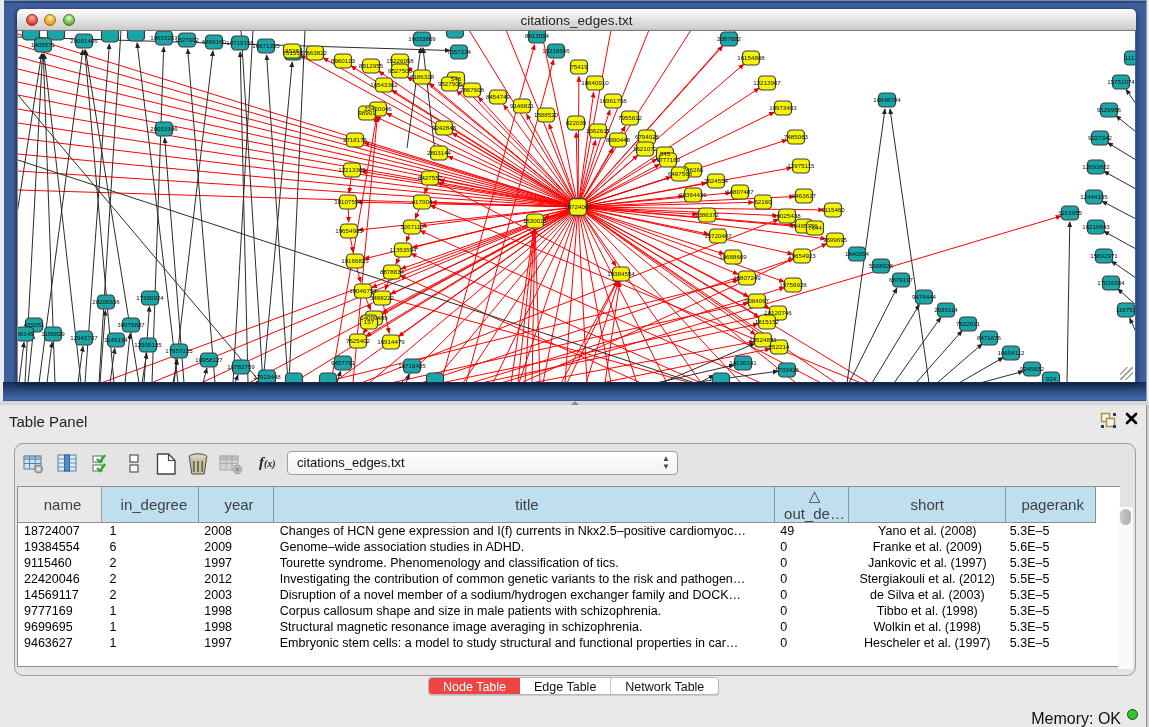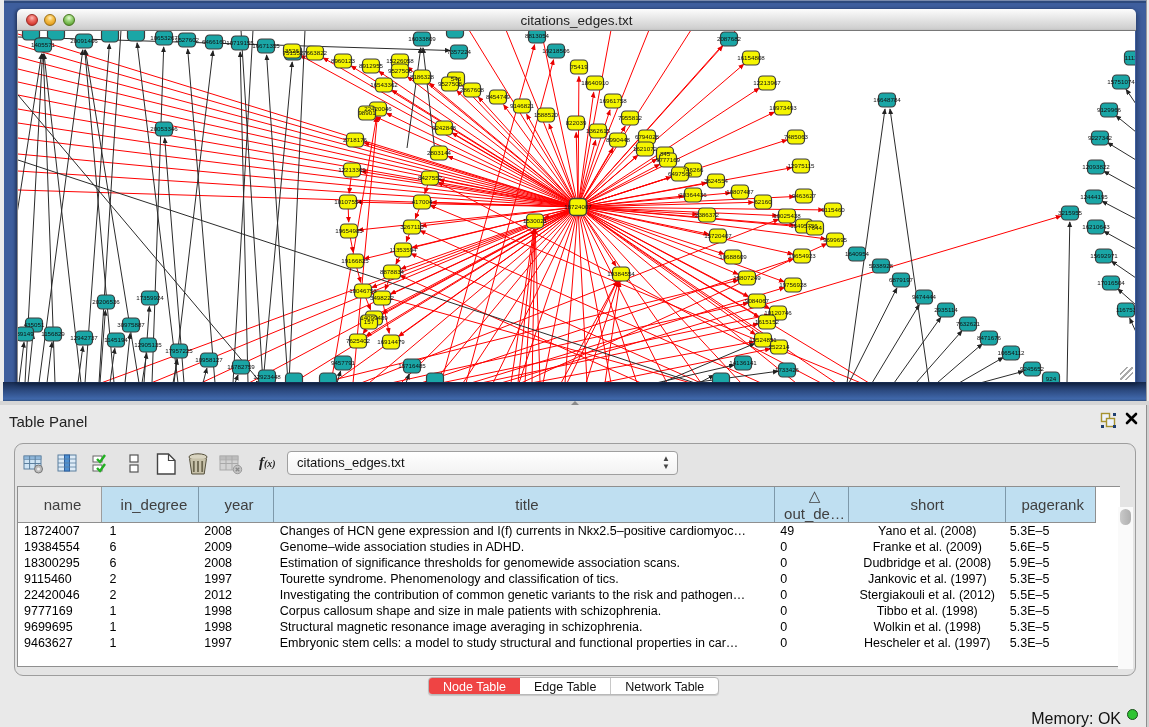--- a/index.html
+++ b/index.html
@@ -708,45 +708,45 @@
 <tr>
               <td class="c1">19384554</td>
               <td class="c2">6</td>
               <td class="c3">2009</td>
               <td class="c4">Genome–wide association studies in ADHD.</td>
               <td class="c5">0</td>
               <td class="c6">Franke et al. (2009)</td>
               <td class="c7">5.6E–5</td>
             </tr>
 <tr>
-              <td class="c1">18300295</td>
-              <td class="c2">6</td>
-              <td class="c3">2008</td>
-              <td class="c4">Estimation of significance thresholds for genomewide association scans.</td>
-              <td class="c5">0</td>
-              <td class="c6">Dudbridge et al. (2008)</td>
-              <td class="c7">5.9E–5</td>
-            </tr>
-<tr>
               <td class="c1">9115460</td>
               <td class="c2">2</td>
               <td class="c3">1997</td>
               <td class="c4">Tourette syndrome. Phenomenology and classification of tics.</td>
               <td class="c5">0</td>
               <td class="c6">Jankovic et al. (1997)</td>
               <td class="c7">5.3E–5</td>
             </tr>
 <tr>
               <td class="c1">22420046</td>
               <td class="c2">2</td>
               <td class="c3">2012</td>
               <td class="c4">Investigating the contribution of common genetic variants to the risk and pathogen…</td>
               <td class="c5">0</td>
               <td class="c6">Stergiakouli et al. (2012)</td>
               <td class="c7">5.5E–5</td>
+            </tr>
+<tr>
+              <td class="c1">14569117</td>
+              <td class="c2">2</td>
+              <td class="c3">2003</td>
+              <td class="c4">Disruption of a novel member of a sodium/hydrogen exchanger family and DOCK…</td>
+              <td class="c5">0</td>
+              <td class="c6">de Silva et al. (2003)</td>
+              <td class="c7">5.3E–5</td>
             </tr>
 <tr>
               <td class="c1">9777169</td>
               <td class="c2">1</td>
               <td class="c3">1998</td>
               <td class="c4">Corpus callosum shape and size in male patients with schizophrenia.</td>
               <td class="c5">0</td>
               <td class="c6">Tibbo et al. (1998)</td>
               <td class="c7">5.3E–5</td>
             </tr>

